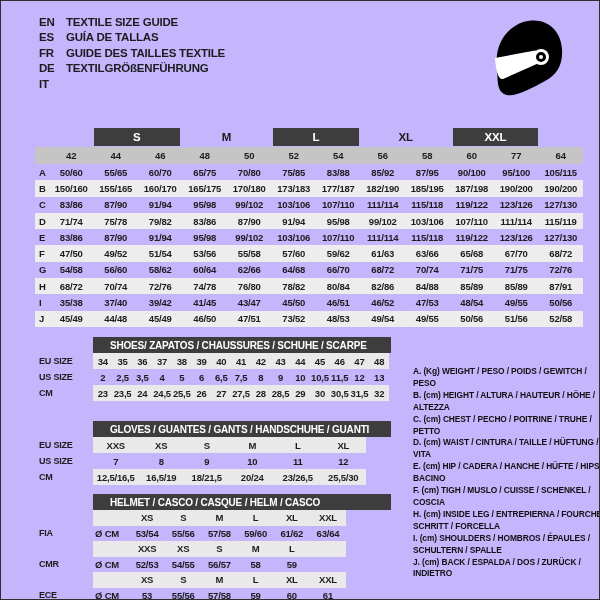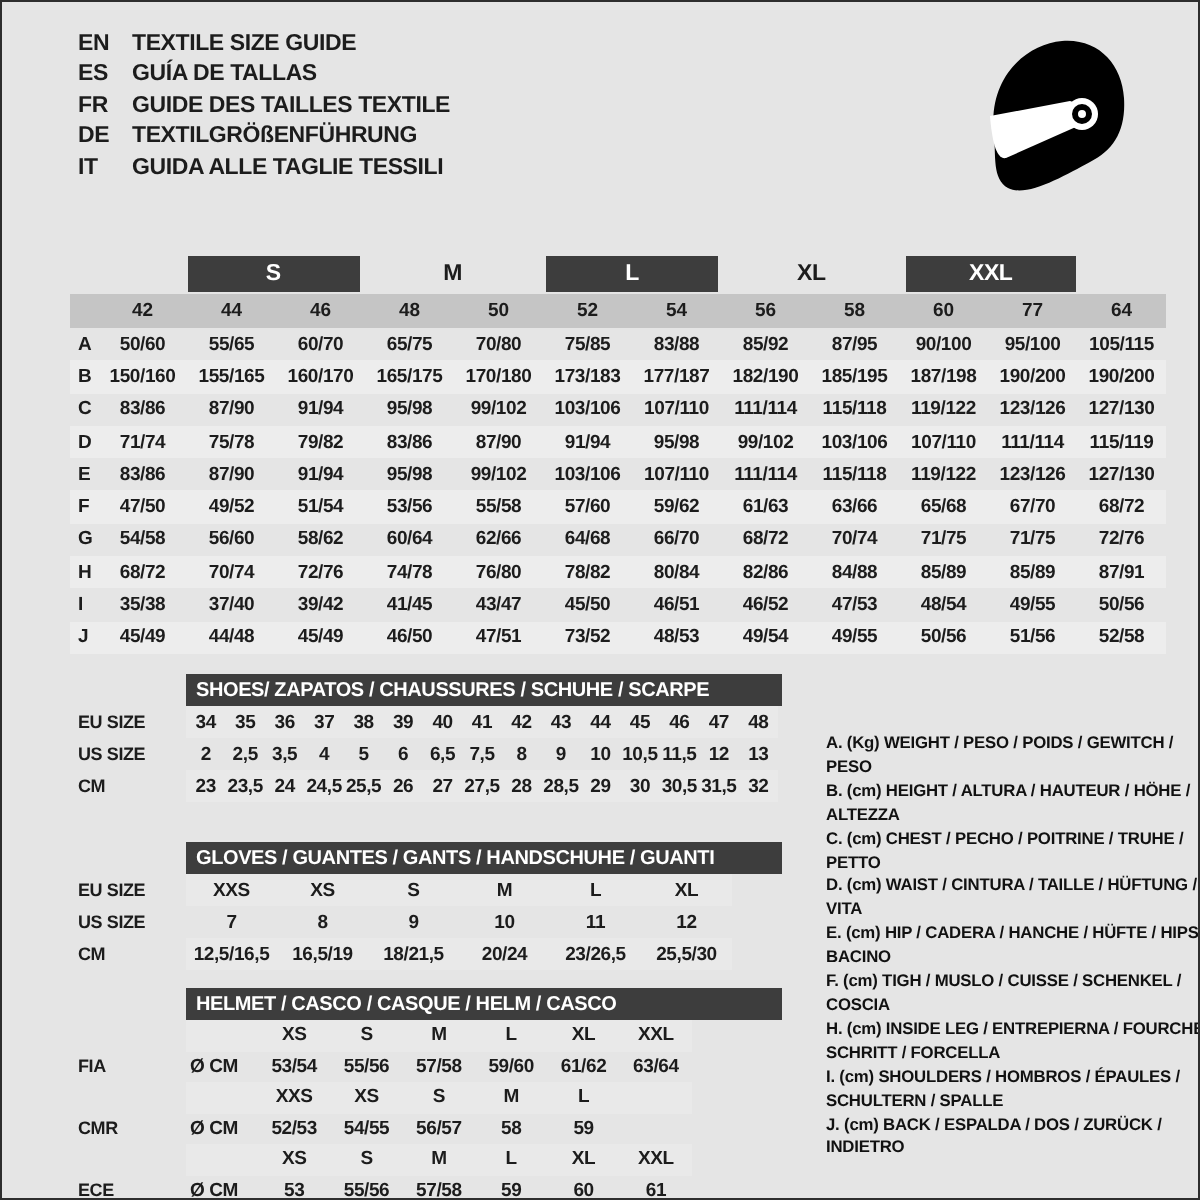--- a/index.html
+++ b/index.html
@@ -1,16 +1,16 @@
 <!DOCTYPE html>
 <html><head>
 <meta charset="utf-8">
 <style>
   html,body{margin:0;padding:0;background:#fff;}
-  .page{position:relative;width:600px;height:600px;background:#e5e5e5;box-sizing:border-box;
+  .page{position:relative;width:600px;height:600px;background:#c4b5fd;box-sizing:border-box;
         border:1px solid #2e2e2e;font-family:"Liberation Sans",sans-serif;color:#1c1c1c;overflow:hidden;}
 
   
   .langs{position:absolute;left:38px;top:13px;}
   .lang-row{display:flex;height:15.5px;align-items:center;font-size:11.5px;font-weight:bold;letter-spacing:-0.2px;}
   .lang-code{width:27px;}
   .helmet-svg{position:absolute;left:487px;top:13px;}
 
   
   .main-table{position:absolute;left:34px;top:126px;width:548px;}
@@ -23,21 +23,21 @@
   .gbox.light{color:#1c1c1c;}
   .mt-numrow{display:flex;height:17px;background:#c5c5c5;align-items:center;font-size:9.5px;font-weight:bold;}
   .ncell{flex:1;text-align:center;white-space:nowrap;}
   .mt-row{display:flex;height:16.3px;align-items:center;font-size:9.5px;font-weight:bold;letter-spacing:-0.2px;}
   .mt-row.stripe{background:#ededed;}
   .mt-letter{width:14px;box-sizing:border-box;padding-left:4px;}
 
   
   .bottom-left{position:absolute;left:34px;top:336px;width:356px;}
   .lt-bar{height:16px;margin-left:58px;width:298px;box-sizing:border-box;background:#3d3d3d;color:#fff;
-          font-size:10px;font-weight:bold;display:flex;align-items:center;padding-left:5px;letter-spacing:-0.2px;white-space:nowrap;}
+          font-size:10px;font-weight:bold;display:flex;align-items:center;padding-left:17px;letter-spacing:-0.2px;white-space:nowrap;}
   .lt-row{display:flex;height:16px;align-items:center;font-size:9.5px;font-weight:bold;letter-spacing:-0.2px;}
   .lt-label{width:58px;box-sizing:border-box;padding-left:4px;font-size:9px;}
   .lt-content{display:flex;align-items:center;height:100%;}
   .w-shoes{width:296px;}
   .w-gloves{width:273px;}
   .w-helm{width:253px;}
   .band{background:#e9e9e9;}
   .cell{flex:1;text-align:center;white-space:nowrap;}
   .helm-unit{width:36px;box-sizing:border-box;padding-left:2px;text-align:left;}
   .helm-row{height:15.5px;}
@@ -65,21 +65,20 @@
       <div class="lang-row">
         <div class="lang-code">FR</div>
         <div class="lang-title">GUIDE DES TAILLES TEXTILE</div>
       </div>
       <div class="lang-row">
         <div class="lang-code">DE</div>
         <div class="lang-title">TEXTILGRÖßENFÜHRUNG</div>
       </div>
       <div class="lang-row">
         <div class="lang-code">IT</div>
-        <div class="lang-title">GUIDA ALLE TAGLIE TESSILI</div>
       </div>
     </div>
 
   <svg class="helmet-svg" width="80" height="92" viewBox="0 0 80 92">
     <path d="M 9,52 C 6,25 25,8 43,6.5 C 61,5 73,18 74,35 C 75,51 69,61 57,67 C 44,74 25,85 16,80 C 8,75.5 10,64 9,52 Z" fill="#000"></path>
     <path d="M 7,44 L 47,36.5 C 54,38.5 55,46 51,49 L 15,65 C 10,66 8,56 7,44 Z" fill="#fff"></path>
     <circle cx="53" cy="43" r="8" fill="#fff"></circle>
     <circle cx="53" cy="43" r="3.5" fill="#fff" stroke="#000" stroke-width="3"></circle>
   </svg>
 

